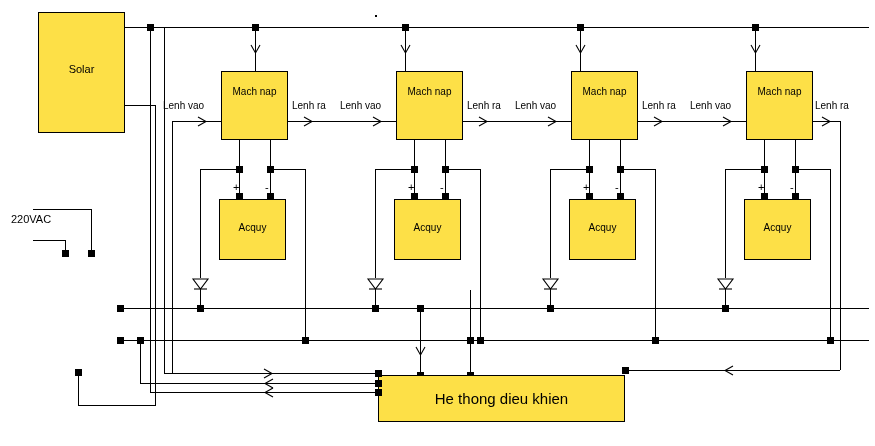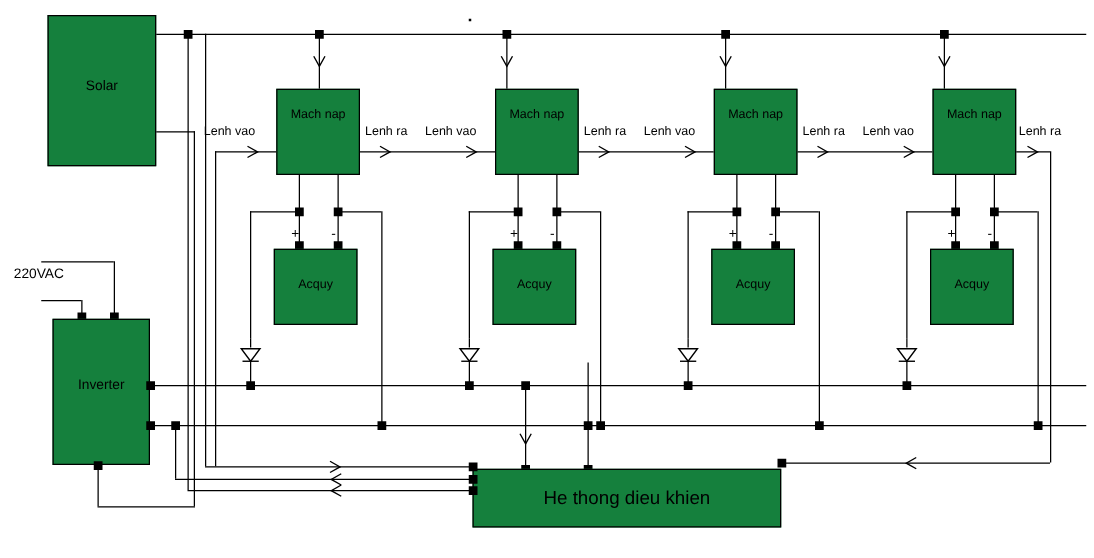--- a/index.html
+++ b/index.html
@@ -6,21 +6,21 @@
   #root{
     position:relative;
     width:875px;height:446px;
     background:#ffffff;
     font-family:"Liberation Sans","DejaVu Sans",sans-serif;
     overflow:hidden;
   }
   .box{
     position:absolute;
     border:1px solid #000;
-    background:#15803d;
+    background:#fde047;
     box-sizing:border-box;
     display:flex;
     align-items:flex-start;
     justify-content:center;
     color:#000;
   }
   .box > span{display:block;}
   .box.center{align-items:center;}
   .lbl{
     position:absolute;
@@ -55,23 +55,20 @@
   <div class="h" style="left:150px;top:392px;width:228px;"></div>
 
   <div class="lbl" style="left:11px;top:214px;font-size:11px;">220VAC</div>
   <div class="h" style="left:33px;top:240px;width:32px;"></div>
   <div class="v" style="left:65px;top:240px;height:15px;"></div>
   <div class="h" style="left:33px;top:209px;width:58px;"></div>
   <div class="v" style="left:91px;top:209px;height:46px;"></div>
   <div class="dot" style="left:65px;top:253px;"></div>
   <div class="dot" style="left:91px;top:253px;"></div>
 
-  <div class="box" style="left:42px;top:255px;width:78px;height:117px;">
-    <span style="margin-top:46px;font-size:11px;">Inverter</span>
-  </div>
   <div class="dot" style="left:120px;top:308px;"></div>
   <div class="dot" style="left:120px;top:340px;"></div>
   <div class="dot" style="left:78px;top:372px;"></div>
   <div class="v" style="left:78px;top:372px;height:33px;"></div>
 
   <div class="h" style="left:120px;top:308px;width:749px;"></div>
   <div class="h" style="left:120px;top:340px;width:749px;"></div>
   <div class="dot" style="left:140px;top:340px;"></div>
   <div class="v" style="left:140px;top:340px;height:43px;"></div>
   <div class="h" style="left:140px;top:383px;width:238px;"></div>

